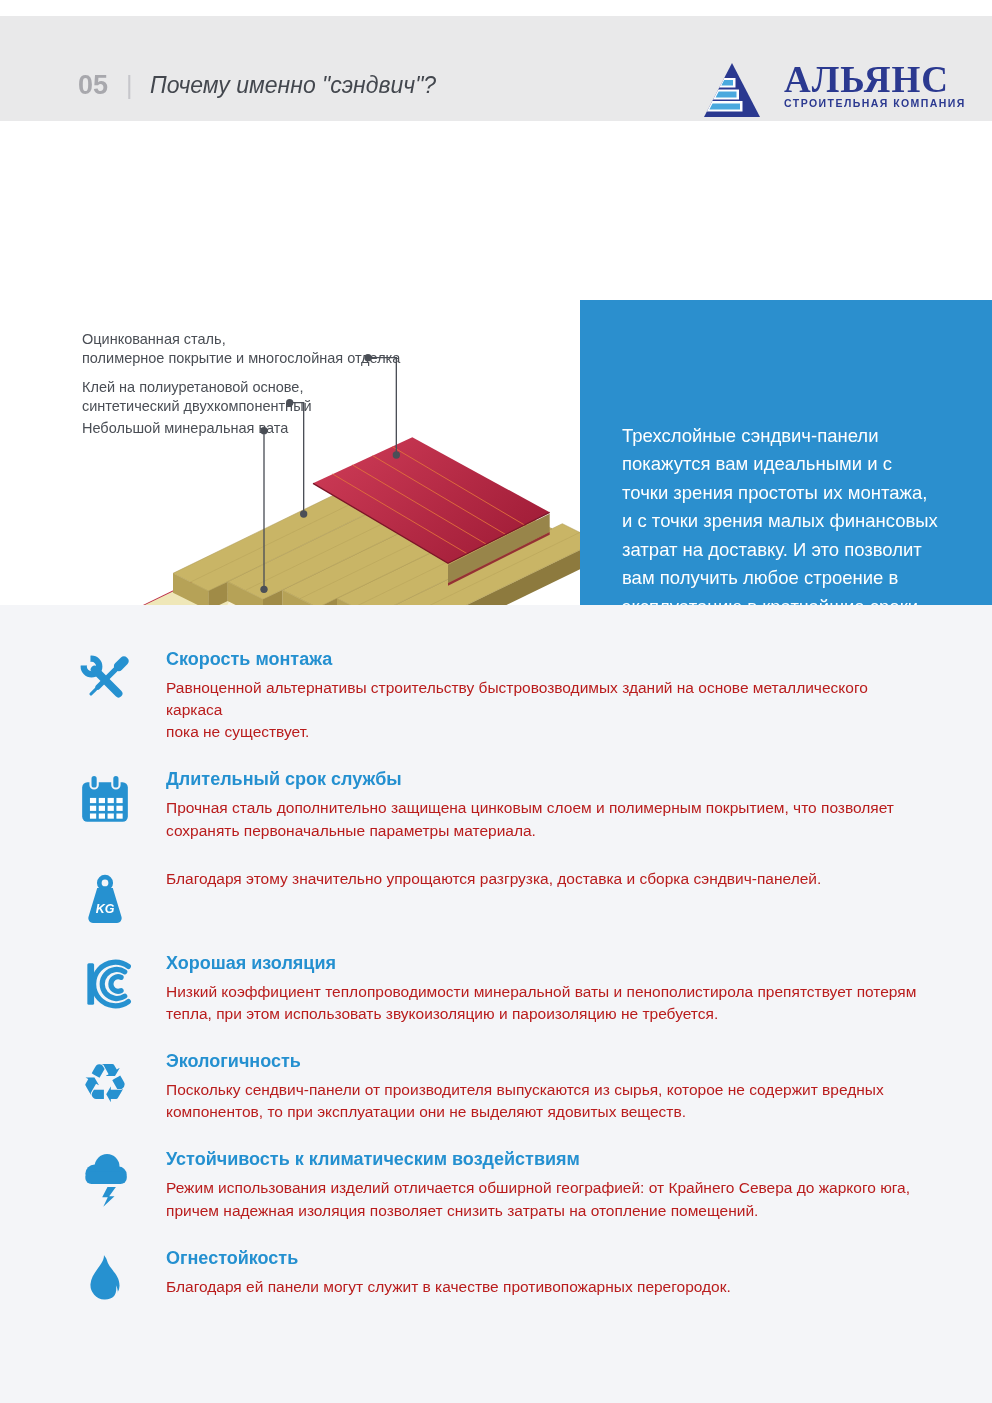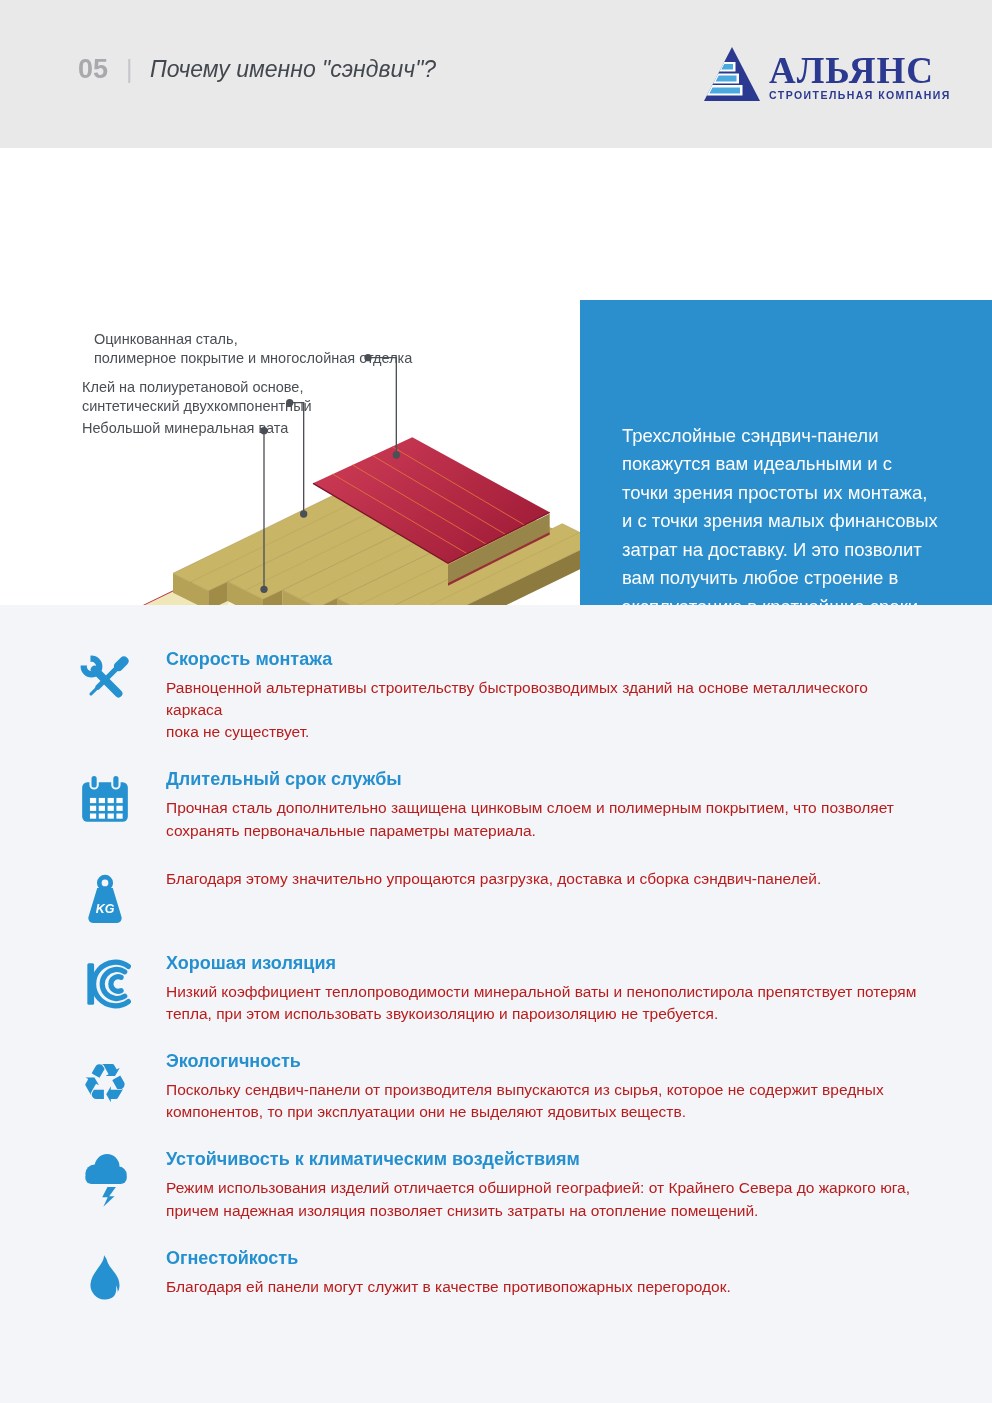--- a/index.html
+++ b/index.html
@@ -3,40 +3,40 @@
 <meta charset="utf-8">
 <style>
   * { margin:0; padding:0; box-sizing:border-box; }
   html,body { background:#ffffff; }
   .page {
     position:relative; width:992px; height:1403px; margin:0 auto;
     background:#ffffff; overflow:hidden;
     font-family:"Liberation Sans", sans-serif;
   }
   
-  .hdr { position:absolute; left:0; top:0; width:992px; height:148px; background:#e9e9ea; }
+  .hdr { position:absolute; left:0; top:16px; width:992px; height:105px; background:#e9e9ea; }
   .hdr-num { position:absolute; left:78px; top:54px; font-size:27px; font-weight:bold; color:#a8a8ad; }
   .hdr-sep { position:absolute; left:126px; top:55px; font-size:25px; color:#c6c6cb; font-weight:300; }
   .hdr-title { position:absolute; left:150px; top:56px; font-size:23px; font-style:italic; color:#43474e; }
-  .logo { position:absolute; left:703px; top:46px; display:flex; align-items:center; }
+  .logo { position:absolute; left:703px; top:46px; display:flex; align-items:flex-start;gap:15px; }
   .logo-text { margin-left:8px; }
   .logo-name {
     font-family:"Liberation Serif", serif; font-weight:bold; font-size:37px;
     line-height:0.95; color:#2b3990; letter-spacing:1px;
   }
   .logo-sub {
     margin-top:0; font-size:10.5px; font-weight:bold; color:#2b3990; letter-spacing:1.45px; white-space:nowrap;
   }
   
   .mid { position:absolute; left:0; top:148px; width:992px; height:457px; background:#ffffff; }
   .diagram-svg { position:absolute; left:58px; top:162px; width:522px; height:438px; }
   .dlabel {
     position:absolute; font-size:14.5px; line-height:1.34; color:#4a4e55; white-space:pre-line;
   }
-  .dlabel-1 { left:82px; top:182px;margin-left:12px; }
+  .dlabel-1 { left:82px; top:182px; }
   .dlabel-2 { left:82px; top:230px; }
   .dlabel-3 { left:82px; top:271px; }
   .callout {
     position:absolute; left:580px; top:152px; width:492px; height:453px; background:#2b8fce;
   }
   .callout p {
     margin:122px 36px 0 42px; color:#ffffff; font-size:18.5px; line-height:1.54; white-space:pre-line;
   }
   
   .benefits {

